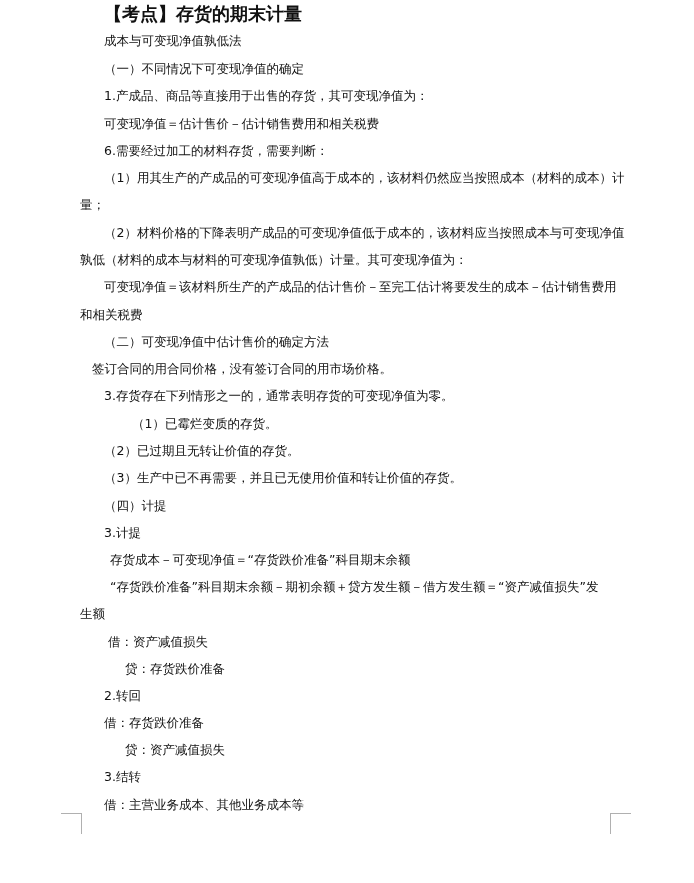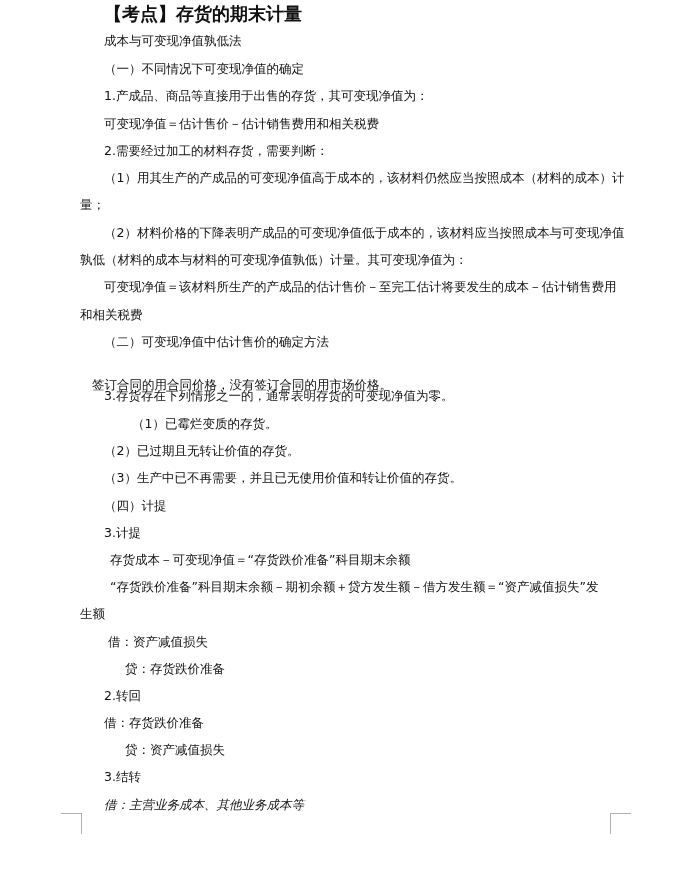--- a/index.html
+++ b/index.html
@@ -16,41 +16,41 @@
 </style>
 </head>
 <body>
 
 <div>
   <div class="line bold" style="left:104px; top:6px;">【考点】存货的期末计量</div>
   <div class="line" style="left:104px; top:33px;">成本与可变现净值孰低法</div>
   <div class="line" style="left:104px; top:61px;">（一）不同情况下可变现净值的确定</div>
   <div class="line" style="left:104px; top:88px;">1.产成品、商品等直接用于出售的存货，其可变现净值为：</div>
   <div class="line" style="left:104px; top:116px;">可变现净值＝估计售价－估计销售费用和相关税费</div>
-  <div class="line" style="left:104px; top:143px;">2.需要经过加工的材料存货，需要判断：</div>
+  <div class="line" style="left:104px; top:143px;">6.需要经过加工的材料存货，需要判断：</div>
   <div class="line" style="left:104px; top:170px;">（1）用其生产的产成品的可变现净值高于成本的，该材料仍然应当按照成本（材料的成本）计</div>
   <div class="line" style="left:80px; top:197px;">量；</div>
   <div class="line" style="left:104px; top:225px;">（2）材料价格的下降表明产成品的可变现净值低于成本的，该材料应当按照成本与可变现净值</div>
   <div class="line" style="left:80px; top:252px;">孰低（材料的成本与材料的可变现净值孰低）计量。其可变现净值为：</div>
   <div class="line" style="left:104px; top:279px;">可变现净值＝该材料所生产的产成品的估计售价－至完工估计将要发生的成本－估计销售费用</div>
   <div class="line" style="left:80px; top:307px;">和相关税费</div>
   <div class="line" style="left:104px; top:334px;">（二）可变现净值中估计售价的确定方法</div>
-  <div class="line" style="left:92px; top:361px;margin-top:16px;">签订合同的用合同价格，没有签订合同的用市场价格。</div>
+  <div class="line" style="left:92px; top:361px;">签订合同的用合同价格，没有签订合同的用市场价格。</div>
   <div class="line" style="left:104px; top:388px;">3.存货存在下列情形之一的，通常表明存货的可变现净值为零。</div>
   <div class="line" style="left:104px; top:416px;margin-left:28px;">（1）已霉烂变质的存货。</div>
   <div class="line" style="left:104px; top:443px;">（2）已过期且无转让价值的存货。</div>
   <div class="line" style="left:104px; top:470px;">（3）生产中已不再需要，并且已无使用价值和转让价值的存货。</div>
   <div class="line" style="left:104px; top:498px;">（四）计提</div>
   <div class="line" style="left:104px; top:525px;">3.计提</div>
   <div class="line" style="left:110px; top:552px;">存货成本－可变现净值＝“存货跌价准备”科目期末余额</div>
   <div class="line" style="left:110px; top:579px;">“存货跌价准备”科目期末余额－期初余额＋贷方发生额－借方发生额＝“资产减值损失”发</div>
   <div class="line" style="left:80px; top:606px;">生额</div>
   <div class="line" style="left:108px; top:634px;">借：资产减值损失</div>
   <div class="line" style="left:125px; top:661px;">贷：存货跌价准备</div>
   <div class="line" style="left:104px; top:688px;">2.转回</div>
   <div class="line" style="left:104px; top:715px;">借：存货跌价准备</div>
   <div class="line" style="left:125px; top:742px;">贷：资产减值损失</div>
   <div class="line" style="left:104px; top:769px;">3.结转</div>
-  <div class="line" style="left:104px; top:797px;font-style:italic;">借：主营业务成本、其他业务成本等</div>
+  <div class="line" style="left:104px; top:797px;">借：主营业务成本、其他业务成本等</div>
 
   <div class="corner corner-left"></div>
   <div class="corner corner-right"></div>
 </div>
 
 </body></html>

